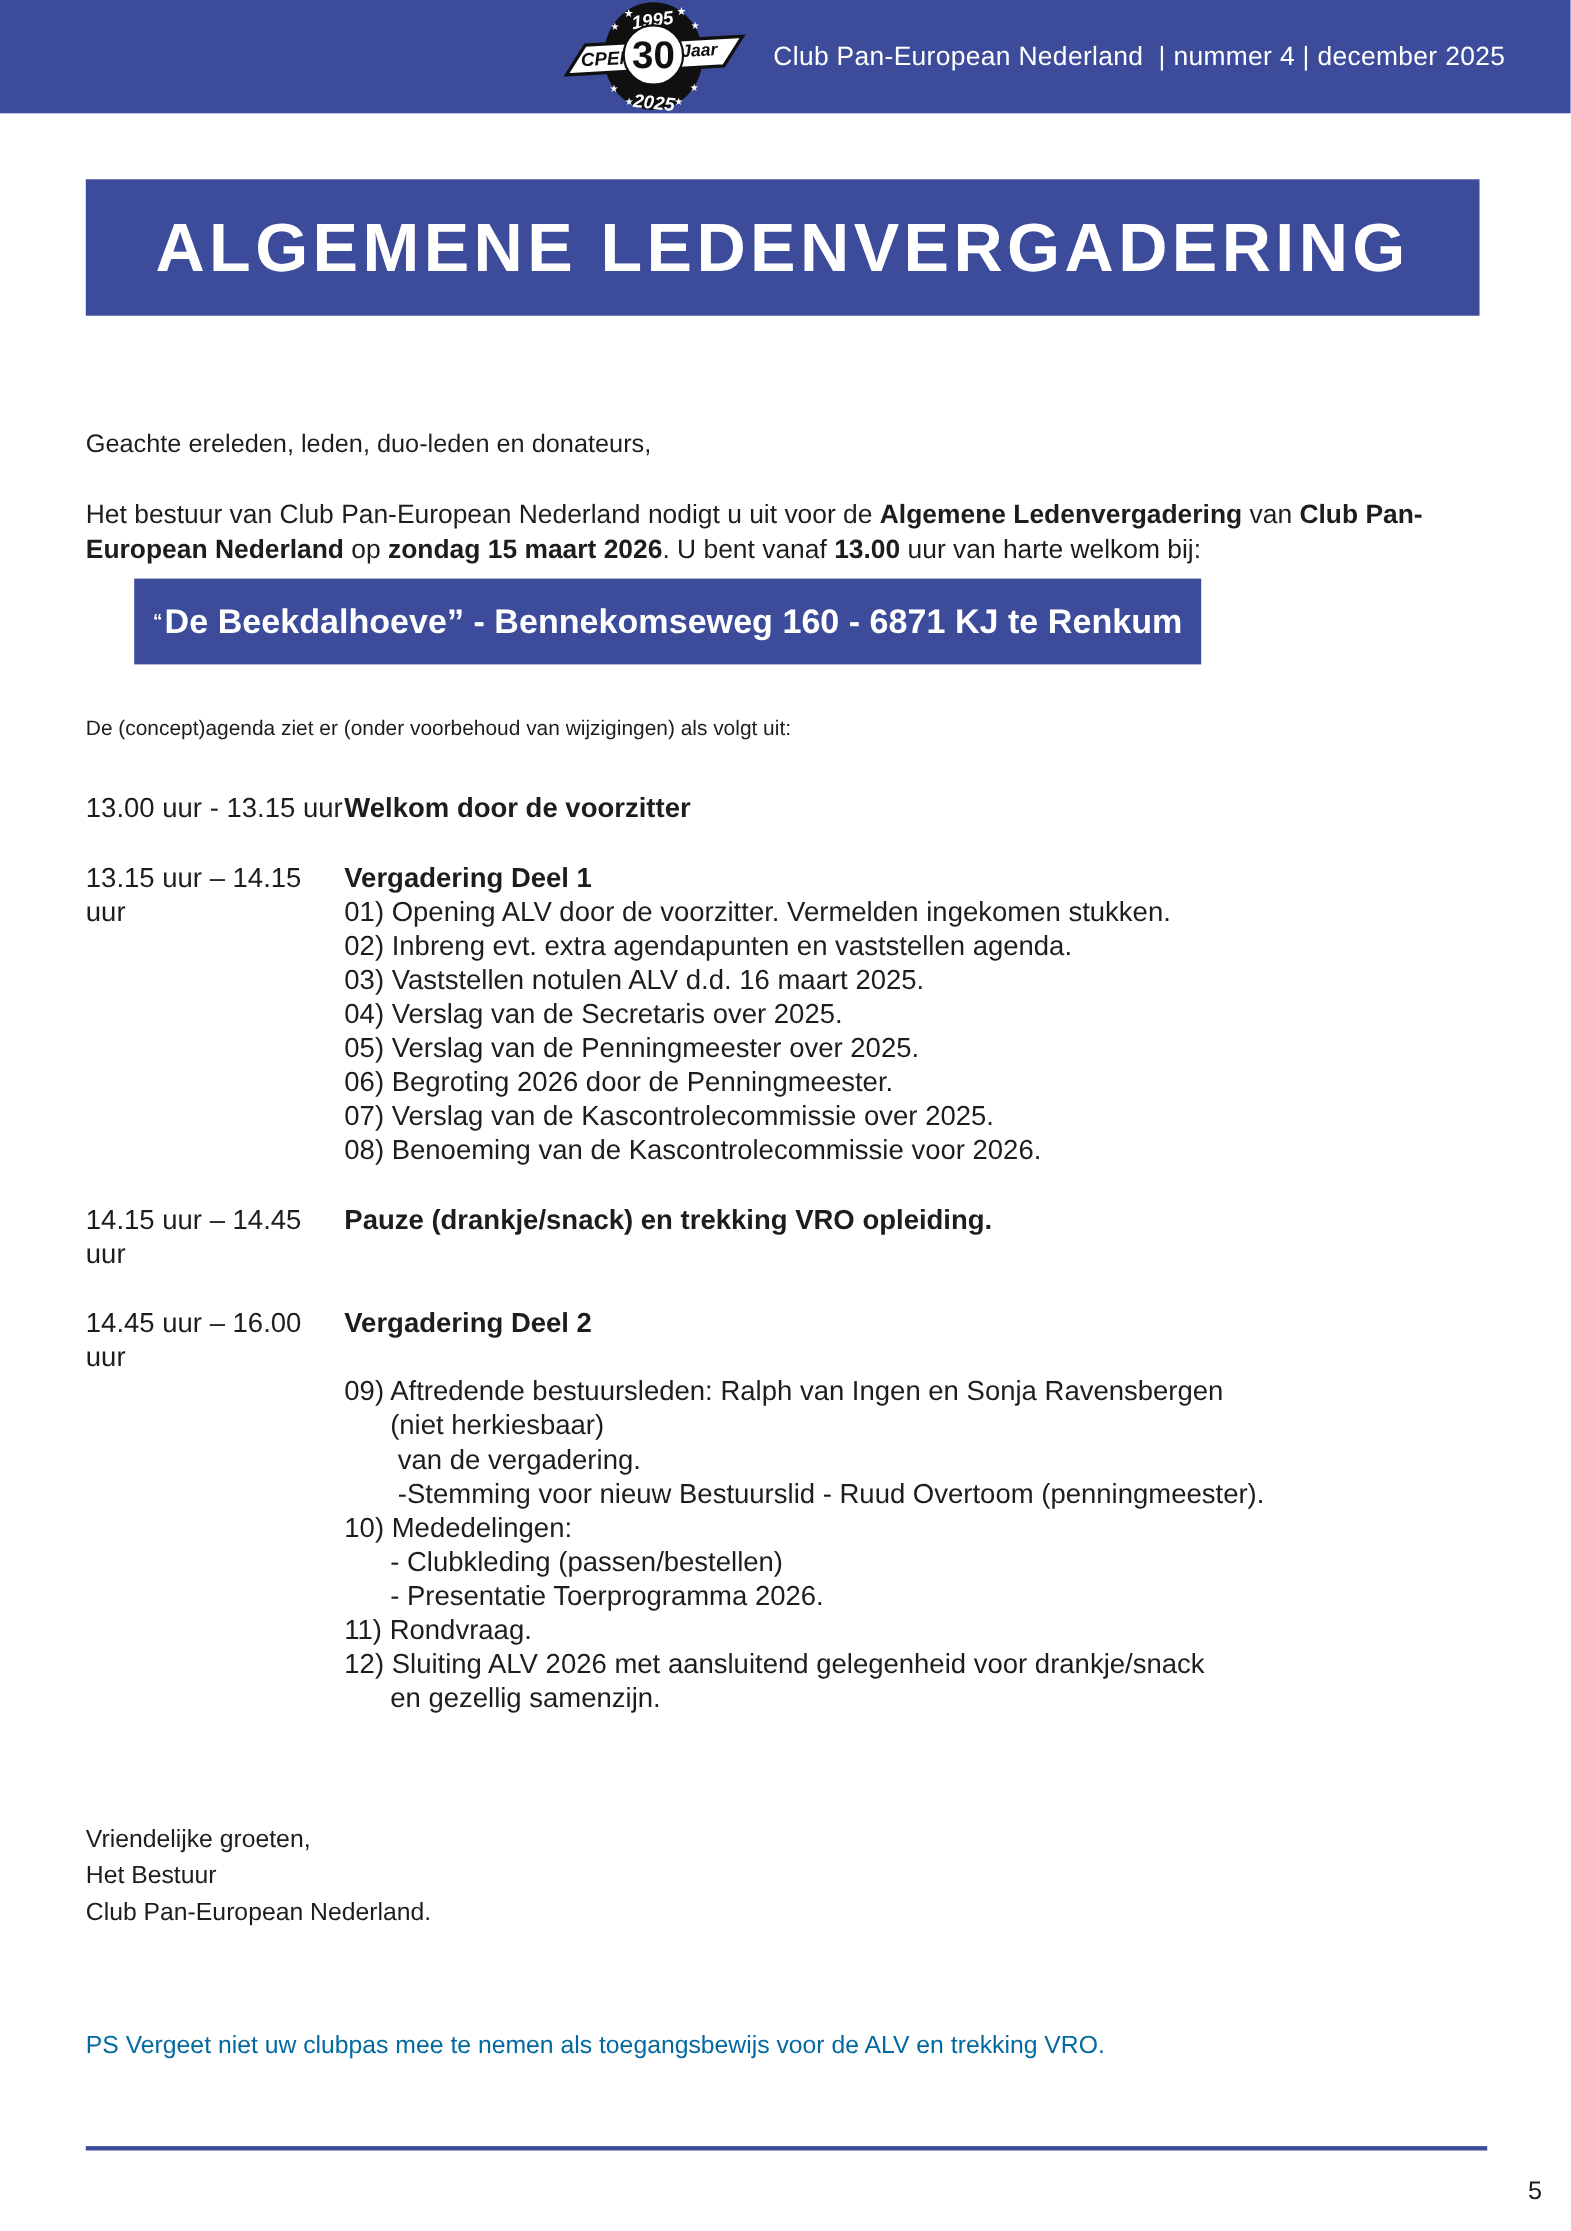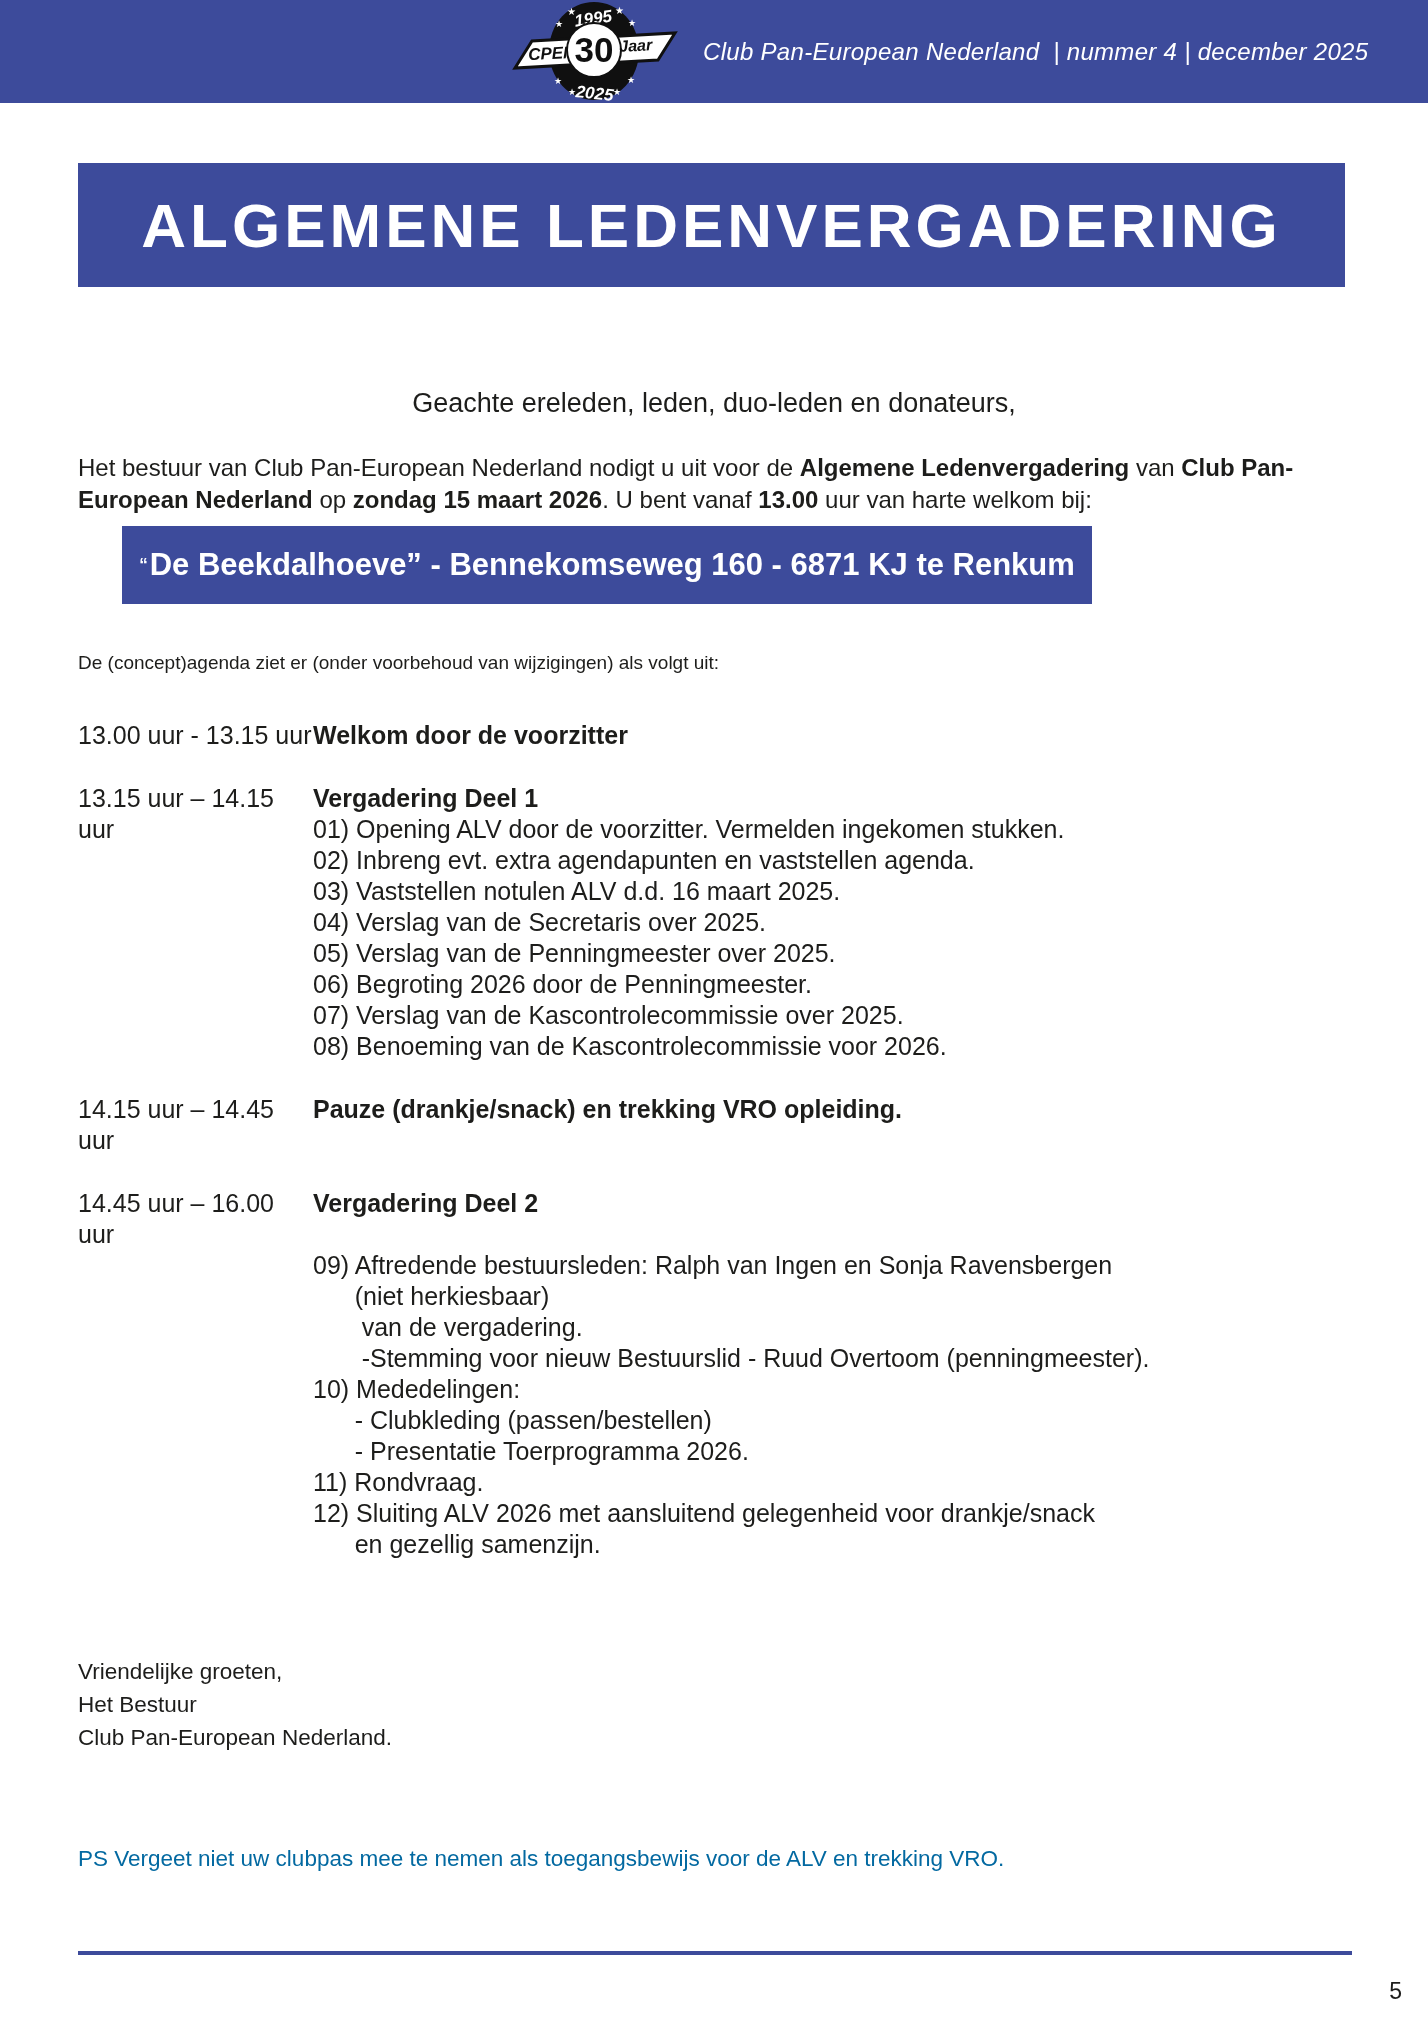--- a/index.html
+++ b/index.html
@@ -15,37 +15,36 @@
   
   .topbar {
     position:relative;
     width:100%; height:103px;
     background:#3D4B9B;
   }
   .topbar-meta {
     position:absolute; left:703px; top:38px;
     color:#ffffff; font-size:24px; letter-spacing:0.3px;
     white-space:pre;
-    font-style:italic;
   }
   .logo-wrap { position:absolute; left:505px; top:0px; width:178px; height:103px; }
 
   
   .banner-title {
     margin:60px 83px 0 78px;
     height:124px;
     background:#3D4B9B;
     color:#ffffff;
     display:flex; align-items:center; justify-content:center;
     font-weight:bold; font-size:62px; letter-spacing:4px;
     white-space:nowrap;
   }
 
   
-  .greeting { margin:103px 78px 0 78px; font-size:27px; line-height:26px;text-align:center; }
+  .greeting { margin:103px 78px 0 78px; font-size:23px; line-height:26px; }
   .invite   { margin:36px 78px 0 78px; font-size:24px; line-height:32px; max-width:1272px; }
   .invite b { font-weight:bold; }
 
   .venue-banner {
     margin:10px 0 0 122px;
     width:970px; height:78px;
     background:#3D4B9B;
     color:#ffffff;
     display:flex; align-items:center; justify-content:center;
     font-weight:bold; font-size:31px; white-space:nowrap;

